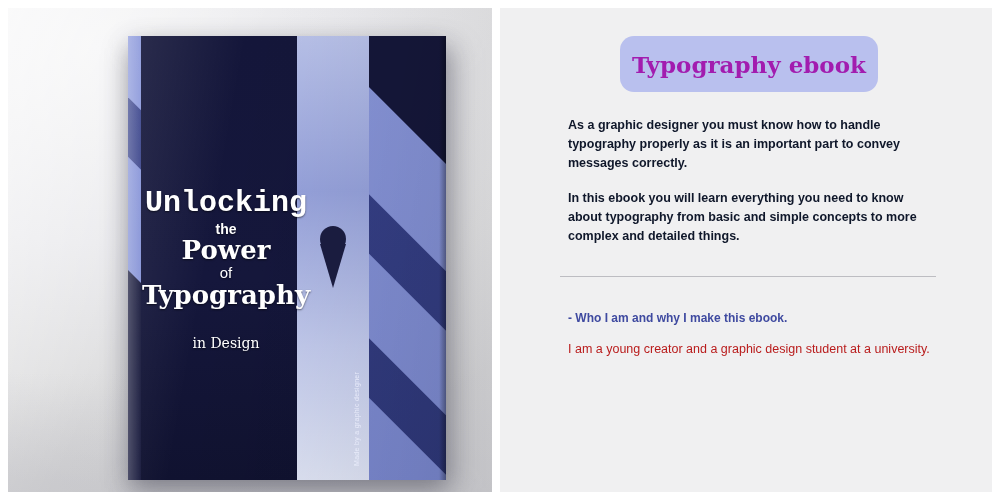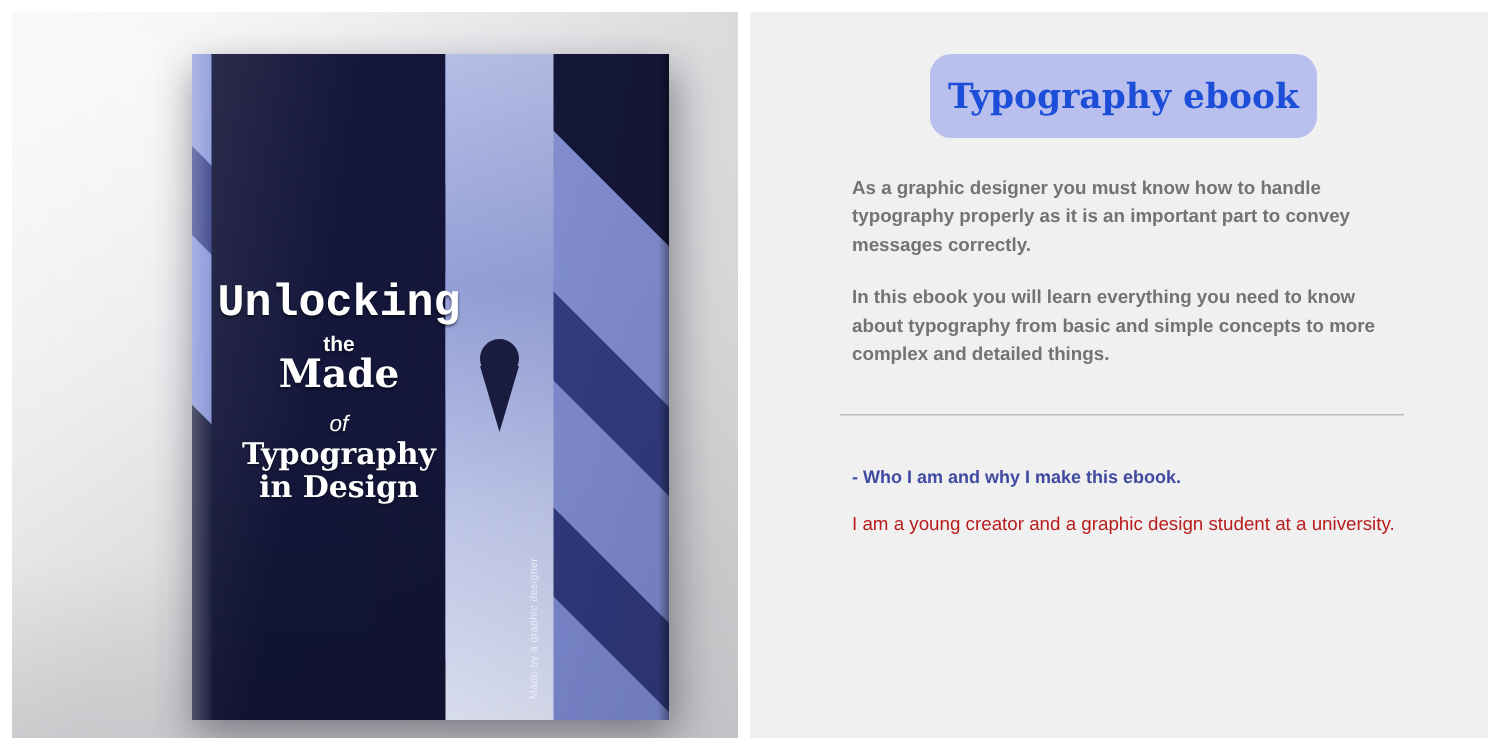--- a/index.html
+++ b/index.html
@@ -174,34 +174,34 @@
     margin-top: 2px;
   }
   .book-title .l3 {
     font-family: "DejaVu Serif", serif;
     font-size: 26px;
     font-weight: 700;
     line-height: 1.05;
   }
   .book-title .l4 {
     font-size: 15px;
-    margin-top: 10px;
-    font-style: italic;
+    margin-top: 0;
   }
   .book-title .l5 {
     font-family: "DejaVu Serif", serif;
-    font-size: 20px;
+    font-size: 26px;
     font-weight: 700;
     line-height: 1.1;
   }
   .book-title .l6 {
     font-family: "DejaVu Serif", serif;
-    font-size: 20px;
-    font-weight: 700;
+    font-size: 14px;
+    font-weight: 400;
     line-height: 1.15;
+    margin-top: 26px;
   }
 
   .book-credit {
     position: absolute;
     left: 232px;
     bottom: 14px;
     transform: rotate(-90deg);
     transform-origin: left bottom;
     color: #e8ebfa;
     font-size: 7px;
@@ -237,36 +237,36 @@
     border-radius: 14px;
     background: #b9c0ee;
     display: flex;
     align-items: center;
     justify-content: center;
   }
   .badge span {
     font-family: "DejaVu Serif", serif;
     font-size: 23px;
     font-weight: 700;
-    color: #1d4ed8;
+    color: #a21caf;
     letter-spacing: 0px;
   }
 
   .body-block {
     position: absolute;
     left: 68px;
     top: 108px;
     width: 372px;
   }
   .body-block p {
     margin: 0 0 16px 0;
     font-size: 12.5px;
     font-weight: 700;
     line-height: 1.52;
-    color: #737373;
+    color: #0f172a;
   }
 
   .divider {
     position: absolute;
     left: 60px;
     top: 268px;
     width: 376px;
     height: 1px;
     background: #bdbdc2;
   }
@@ -317,21 +317,21 @@
       <div class="band">
         <div class="keyhole">
           <div class="kh-circle"></div>
           <div class="kh-stem"></div>
         </div>
       </div>
 
       <div class="book-title">
         <div class="l1">Unlocking</div>
         <div class="l2">the</div>
-        <div class="l3">Made</div>
+        <div class="l3">Power</div>
         <div class="l4">of</div>
         <div class="l5">Typography</div>
         <div class="l6">in Design</div>
       </div>
 
       <div class="book-credit">Made by a graphic designer</div>
 
       <div class="spine"></div>
       <div class="edge-right"></div>
       <div class="sheen"></div>

